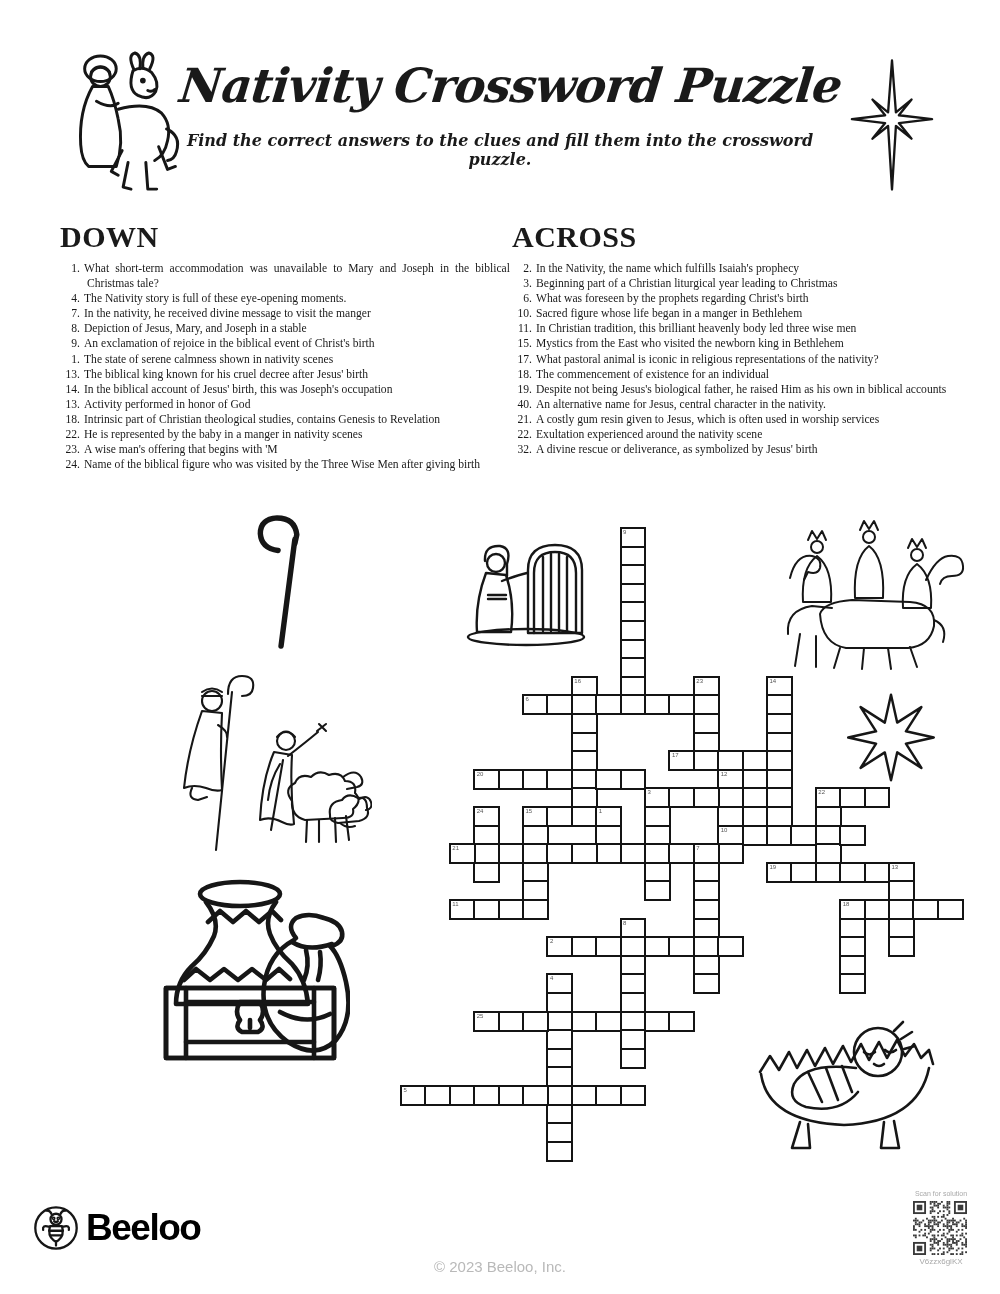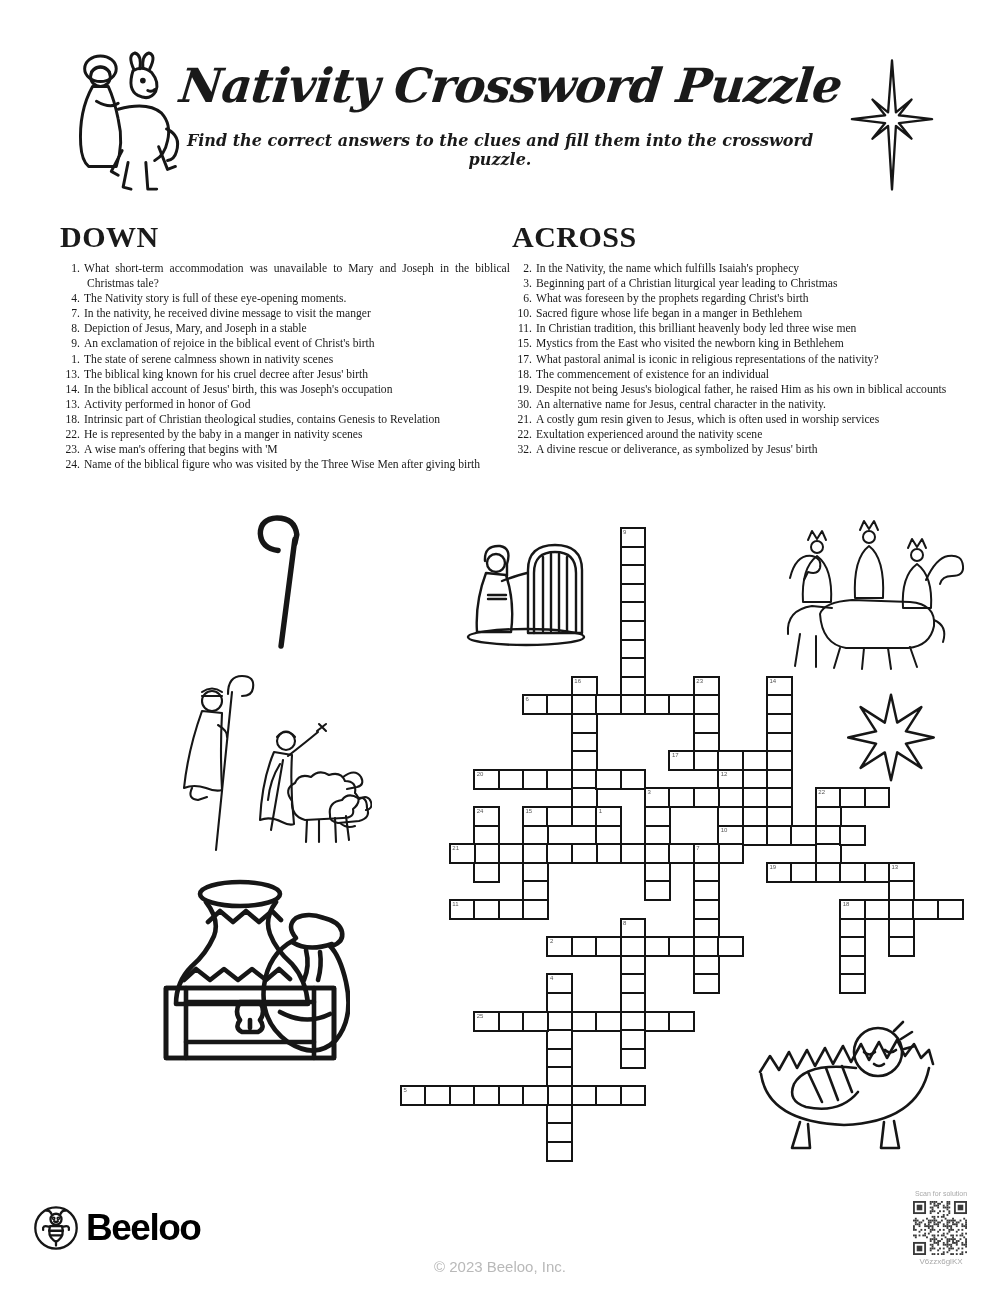--- a/index.html
+++ b/index.html
@@ -97,21 +97,21 @@
     <div>
         <div class="clue"><span class="cnum">2.</span>In the Nativity, the name which fulfills Isaiah's prophecy</div>
         <div class="clue"><span class="cnum">3.</span>Beginning part of a Christian liturgical year leading to Christmas</div>
         <div class="clue"><span class="cnum">6.</span>What was foreseen by the prophets regarding Christ's birth</div>
         <div class="clue"><span class="cnum">10.</span>Sacred figure whose life began in a manger in Bethlehem</div>
         <div class="clue"><span class="cnum">11.</span>In Christian tradition, this brilliant heavenly body led three wise men</div>
         <div class="clue"><span class="cnum">15.</span>Mystics from the East who visited the newborn king in Bethlehem</div>
         <div class="clue"><span class="cnum">17.</span>What pastoral animal is iconic in religious representations of the nativity?</div>
         <div class="clue"><span class="cnum">18.</span>The commencement of existence for an individual</div>
         <div class="clue"><span class="cnum">19.</span>Despite not being Jesus's biological father, he raised Him as his own in biblical accounts</div>
-        <div class="clue"><span class="cnum">30.</span>An alternative name for Jesus, central character in the nativity.</div>
+        <div class="clue"><span class="cnum">40.</span>An alternative name for Jesus, central character in the nativity.</div>
         <div class="clue"><span class="cnum">21.</span>A costly gum resin given to Jesus, which is often used in worship services</div>
         <div class="clue"><span class="cnum">22.</span>Exultation experienced around the nativity scene</div>
         <div class="clue"><span class="cnum">32.</span>A divine rescue or deliverance, as symbolized by Jesus' birth</div>
       </div>
   </div>
 
   <svg class="art" style="left:248px; top:512px;" width="70" height="138" viewBox="0 0 70 140">
     <g stroke-width="5.5">
       <path d="M30,39 Q13,37 12,22 Q12,7 29,6 Q47,6 49,23 L47,32"></path>
       <path d="M47,28 L33,136"></path>

